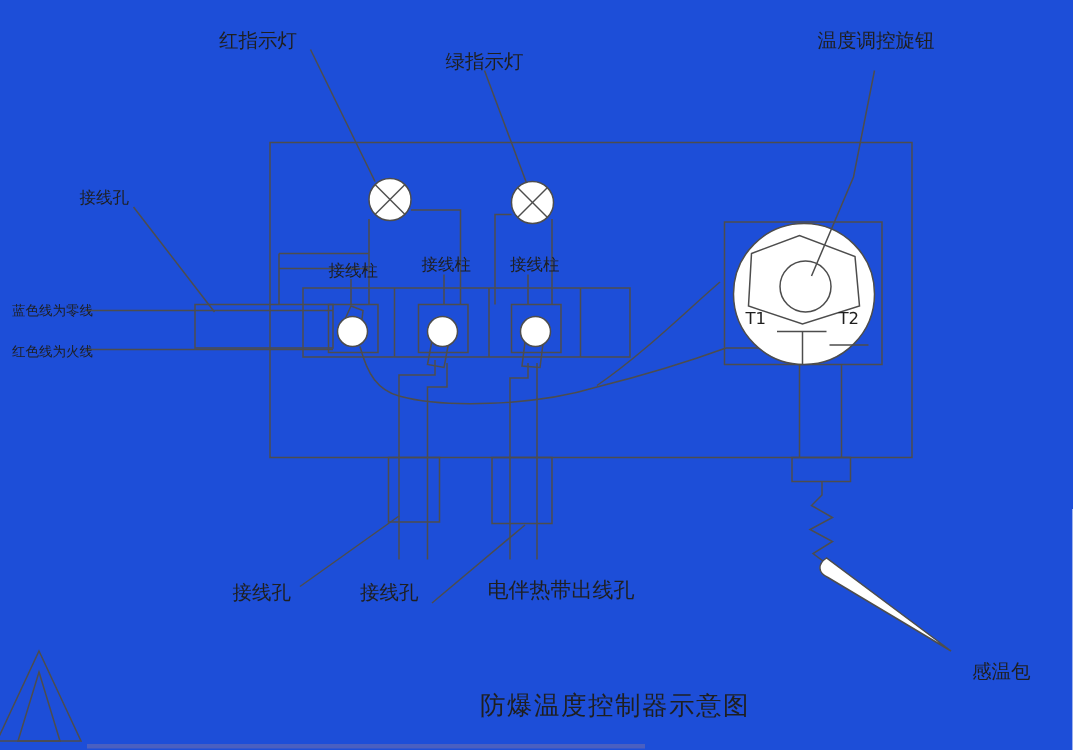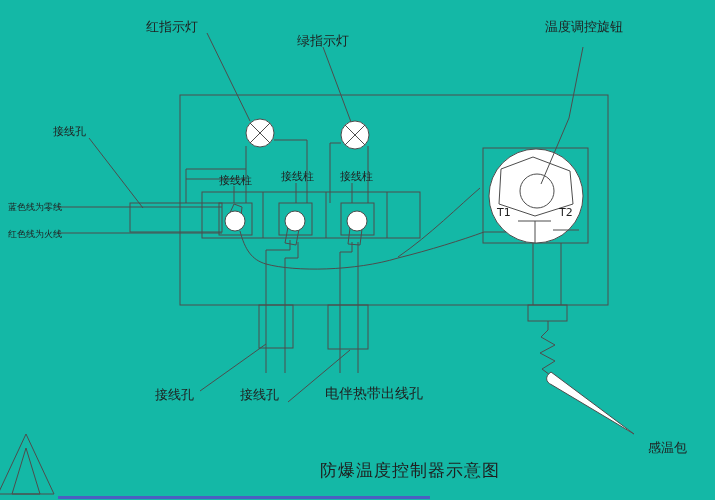--- a/index.html
+++ b/index.html
@@ -1,16 +1,16 @@
 <!DOCTYPE html>
 <html><head>
 <meta charset="utf-8">
 <style>
   html,body{margin:0;padding:0;background:#fff;}
-  .page{position:relative;width:715px;height:500px;background:#14b8a6;overflow:hidden;
+  .page{position:relative;width:715px;height:500px;background:#1d4ed8;overflow:hidden;
         font-family:"DejaVu Sans","Liberation Sans",sans-serif;}
   svg{display:block}
   svg text{fill:#1f1f1f;font-family:"DejaVu Sans","Liberation Sans",sans-serif;}
   .ln{stroke:#4d4d4d;stroke-width:1;fill:none;}
   .shape{stroke:#4d4d4d;stroke-width:1;fill:#ffffff;}
 </style>
 </head>
 <body>
 
 <div class="page">

